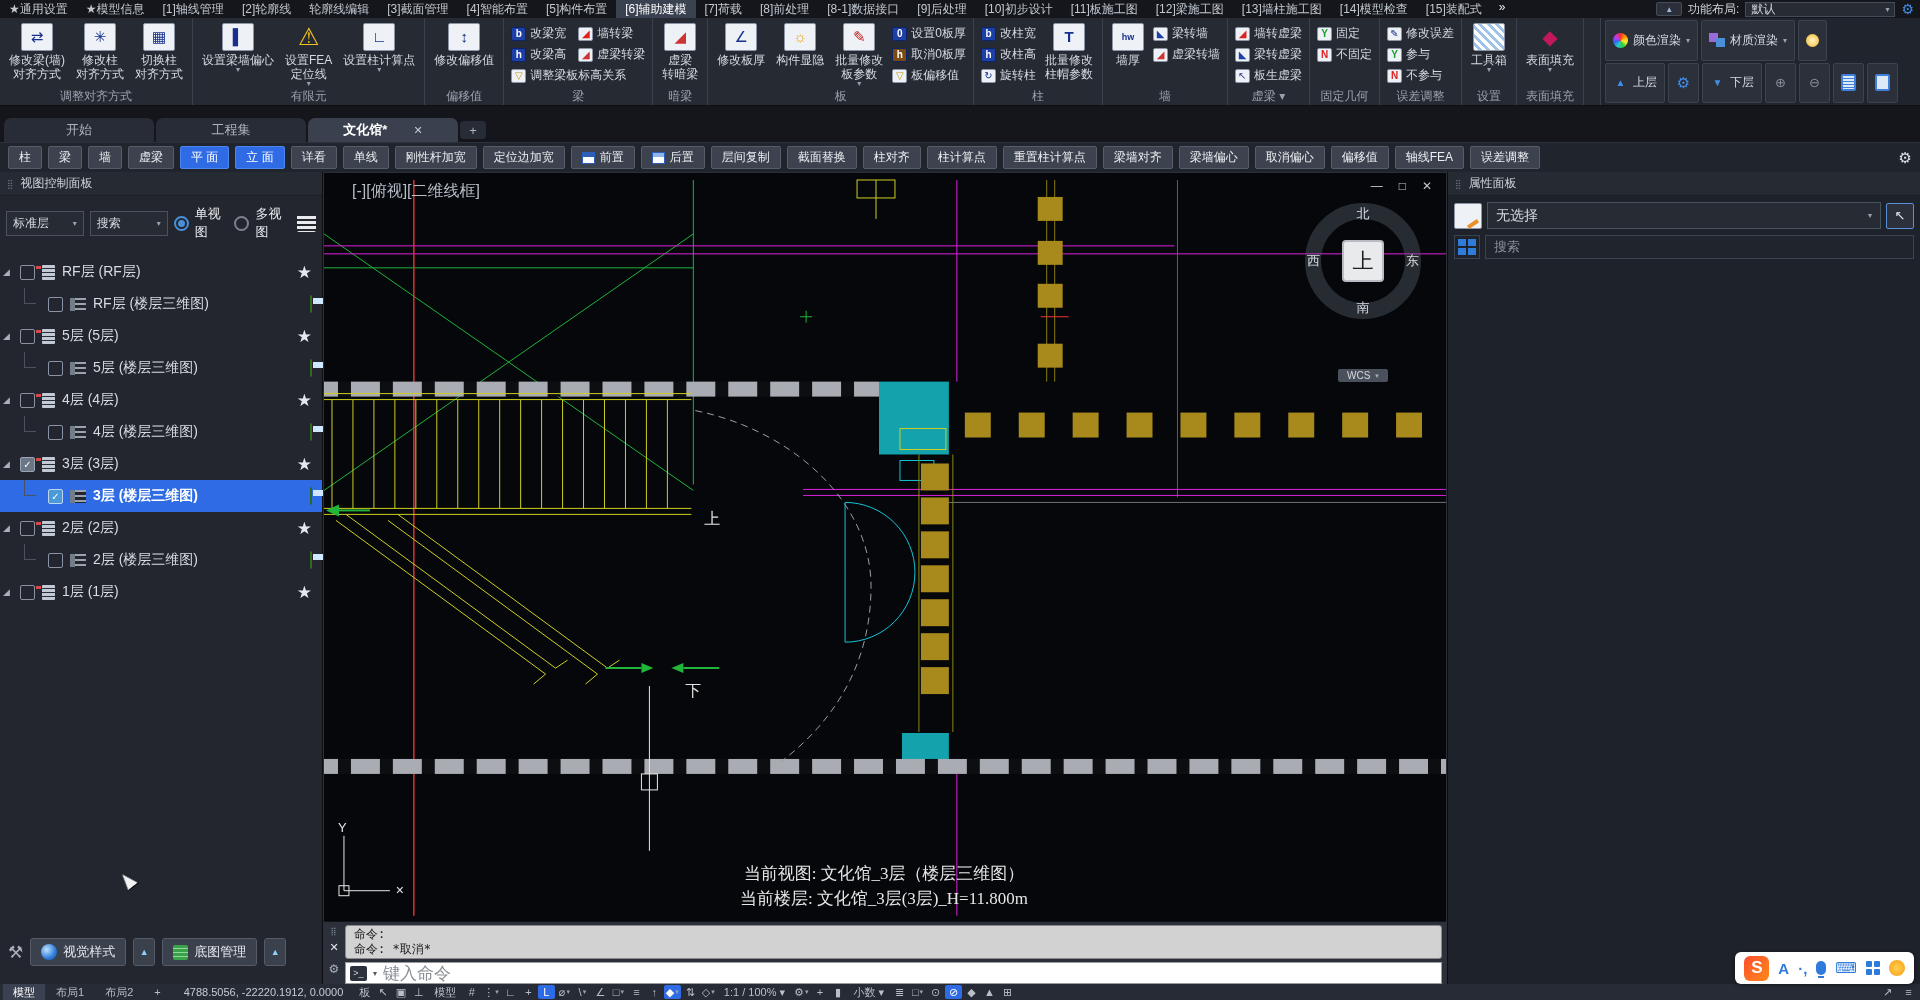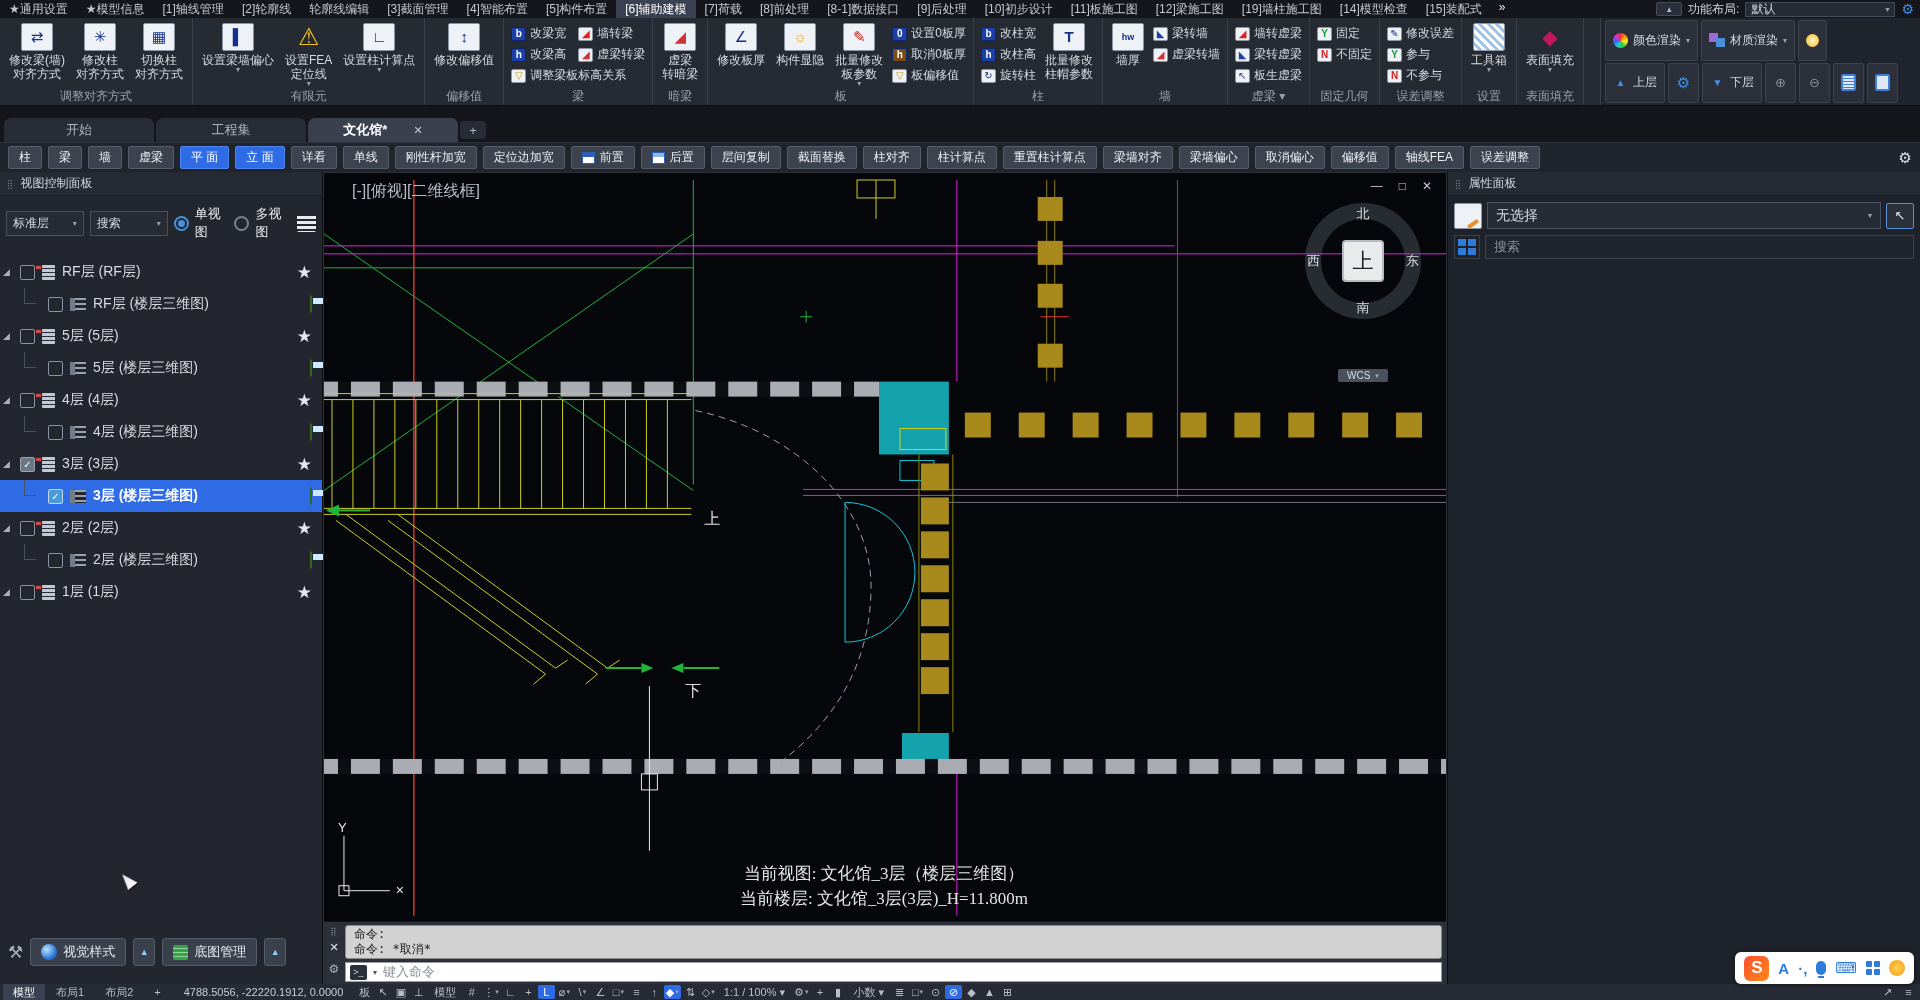--- a/index.html
+++ b/index.html
@@ -161,21 +161,21 @@
   .cmd-strip .x { font-size:11px; color:#e4e7ec; }
   .cmd-strip .wr { font-size:12px; margin-top:auto; margin-bottom:3px; }
   .cmd-body { flex:1; display:flex; flex-direction:column; }
   .cmd-hist { flex:1; background:#d2d2d2; border:1px solid #8a8a8a; border-radius:3px; padding:1px 8px;
     color:#1c1c1c; font-size:12px; line-height:15px; font-family:"DejaVu Sans Mono",monospace; }
   .cmd-inputrow { height:22px; margin-top:3px; background:#fff; border:1px solid #9a9a9a; display:flex;
     align-items:center; gap:6px; padding:0 4px; }
   .cmd-ic { width:17px; height:15px; background:#2b303a; border-radius:2px; color:#cfd4da; font-size:9px;
     display:flex; align-items:center; justify-content:center; }
   .cmd-caret { font-size:8px; color:#555; }
-  .cmd-placeholder { color:#8a8f96; font-size:13px; }
+  .cmd-placeholder { color:#8a8f96; font-size:17px; }
 
   
   .rp-row1 { display:flex; align-items:center; gap:5px; padding:6px 6px 3px; }
   .rp-pageic { width:28px; height:26px; background:#eef1f5; border:1px solid #8d96a6; border-radius:2px;
     position:relative; }
   .rp-pageic:after { content:""; position:absolute; right:2px; bottom:2px; width:12px; height:4px;
     background:#e8902a; transform:rotate(-35deg); }
   .rp-select { flex:1; height:27px; background:#262b34; border:1px solid #4a5160; color:#d5dae2; font-size:14px;
     display:flex; align-items:center; justify-content:space-between; padding:0 8px; }
   .rp-pick { width:28px; height:26px; border:1px solid #5a90d9; border-radius:2px; color:#e8eaee;
@@ -232,21 +232,21 @@
         <div class="mb-item">[4]智能布置</div>
         <div class="mb-item">[5]构件布置</div>
         <div class="mb-item active">[6]辅助建模</div>
         <div class="mb-item">[7]荷载</div>
         <div class="mb-item">[8]前处理</div>
         <div class="mb-item">[8-1]数据接口</div>
         <div class="mb-item">[9]后处理</div>
         <div class="mb-item">[10]初步设计</div>
         <div class="mb-item">[11]板施工图</div>
         <div class="mb-item">[12]梁施工图</div>
-        <div class="mb-item">[19]墙柱施工图</div>
+        <div class="mb-item">[13]墙柱施工图</div>
         <div class="mb-item">[14]模型检查</div>
         <div class="mb-item">[15]装配式</div>
         <div class="mb-overflow">»</div>
       </div>
     <div class="mb-right">
       <div class="mb-collapse">▲</div>
       <span class="mb-layout-label">功能布局:</span>
       <div class="mb-layout-select">
         <span>默认</span>
         <span class="caret" style="font-size:8px;color:#9aa1ad;">▾</span>

